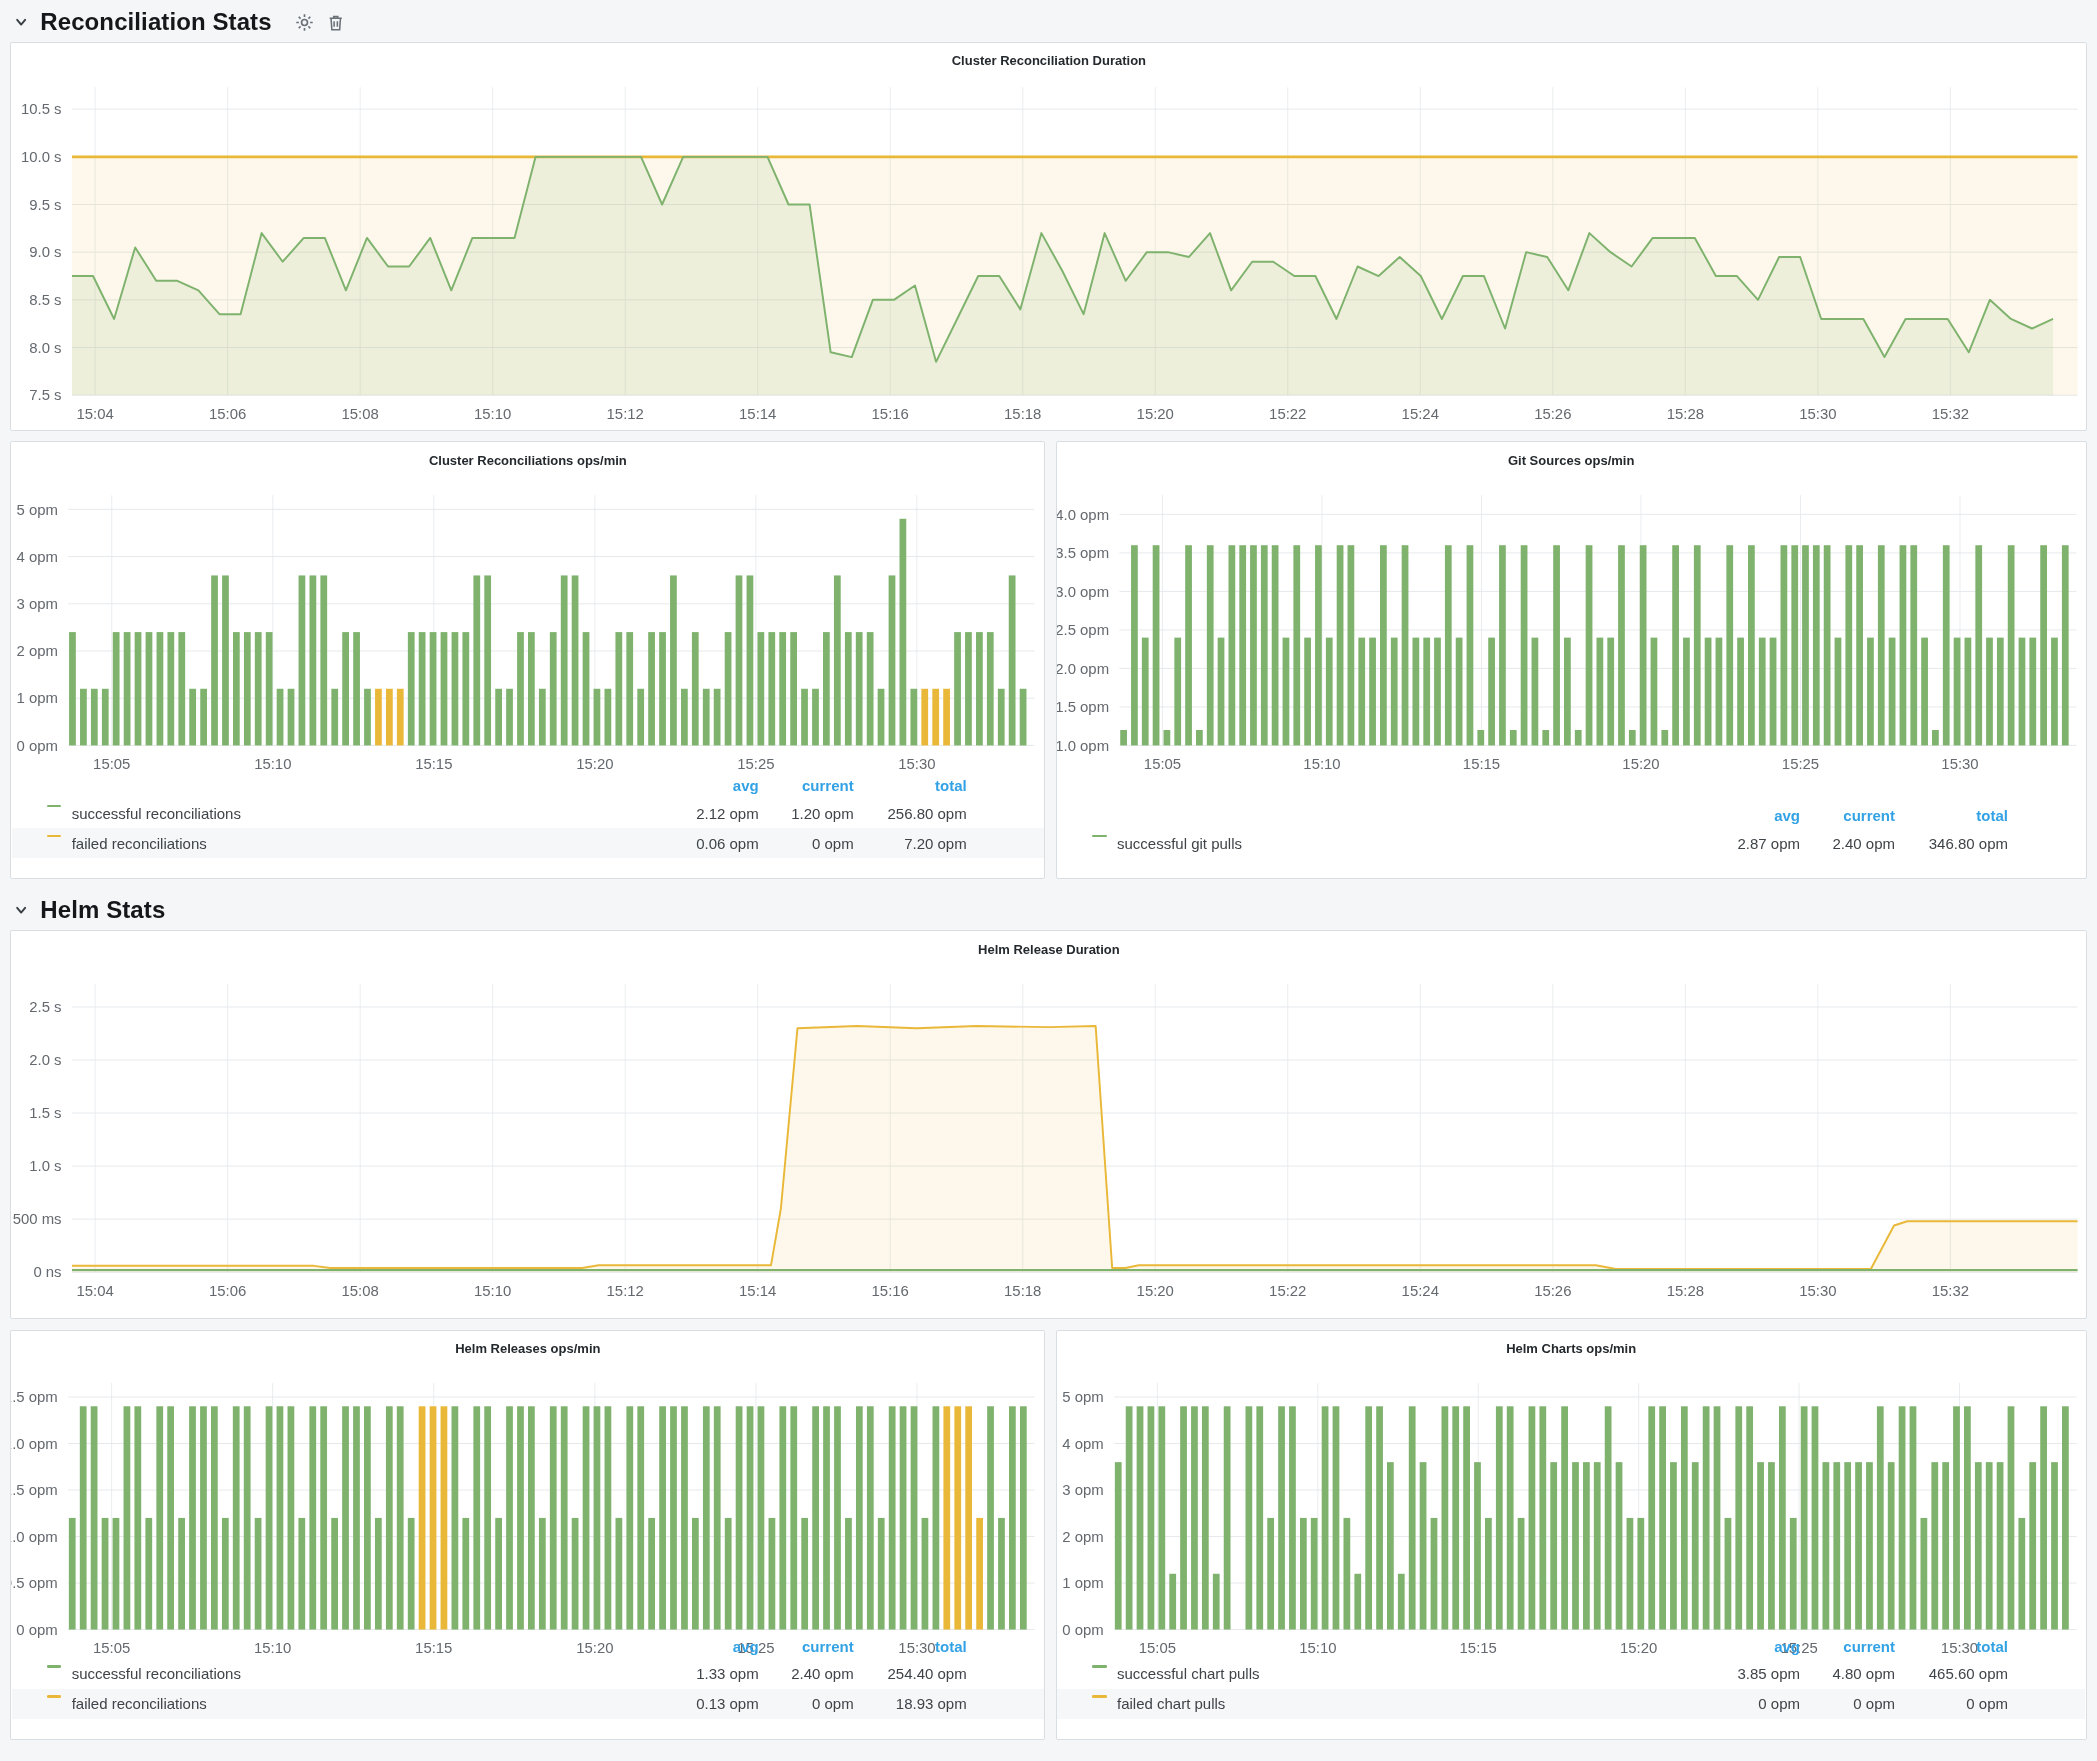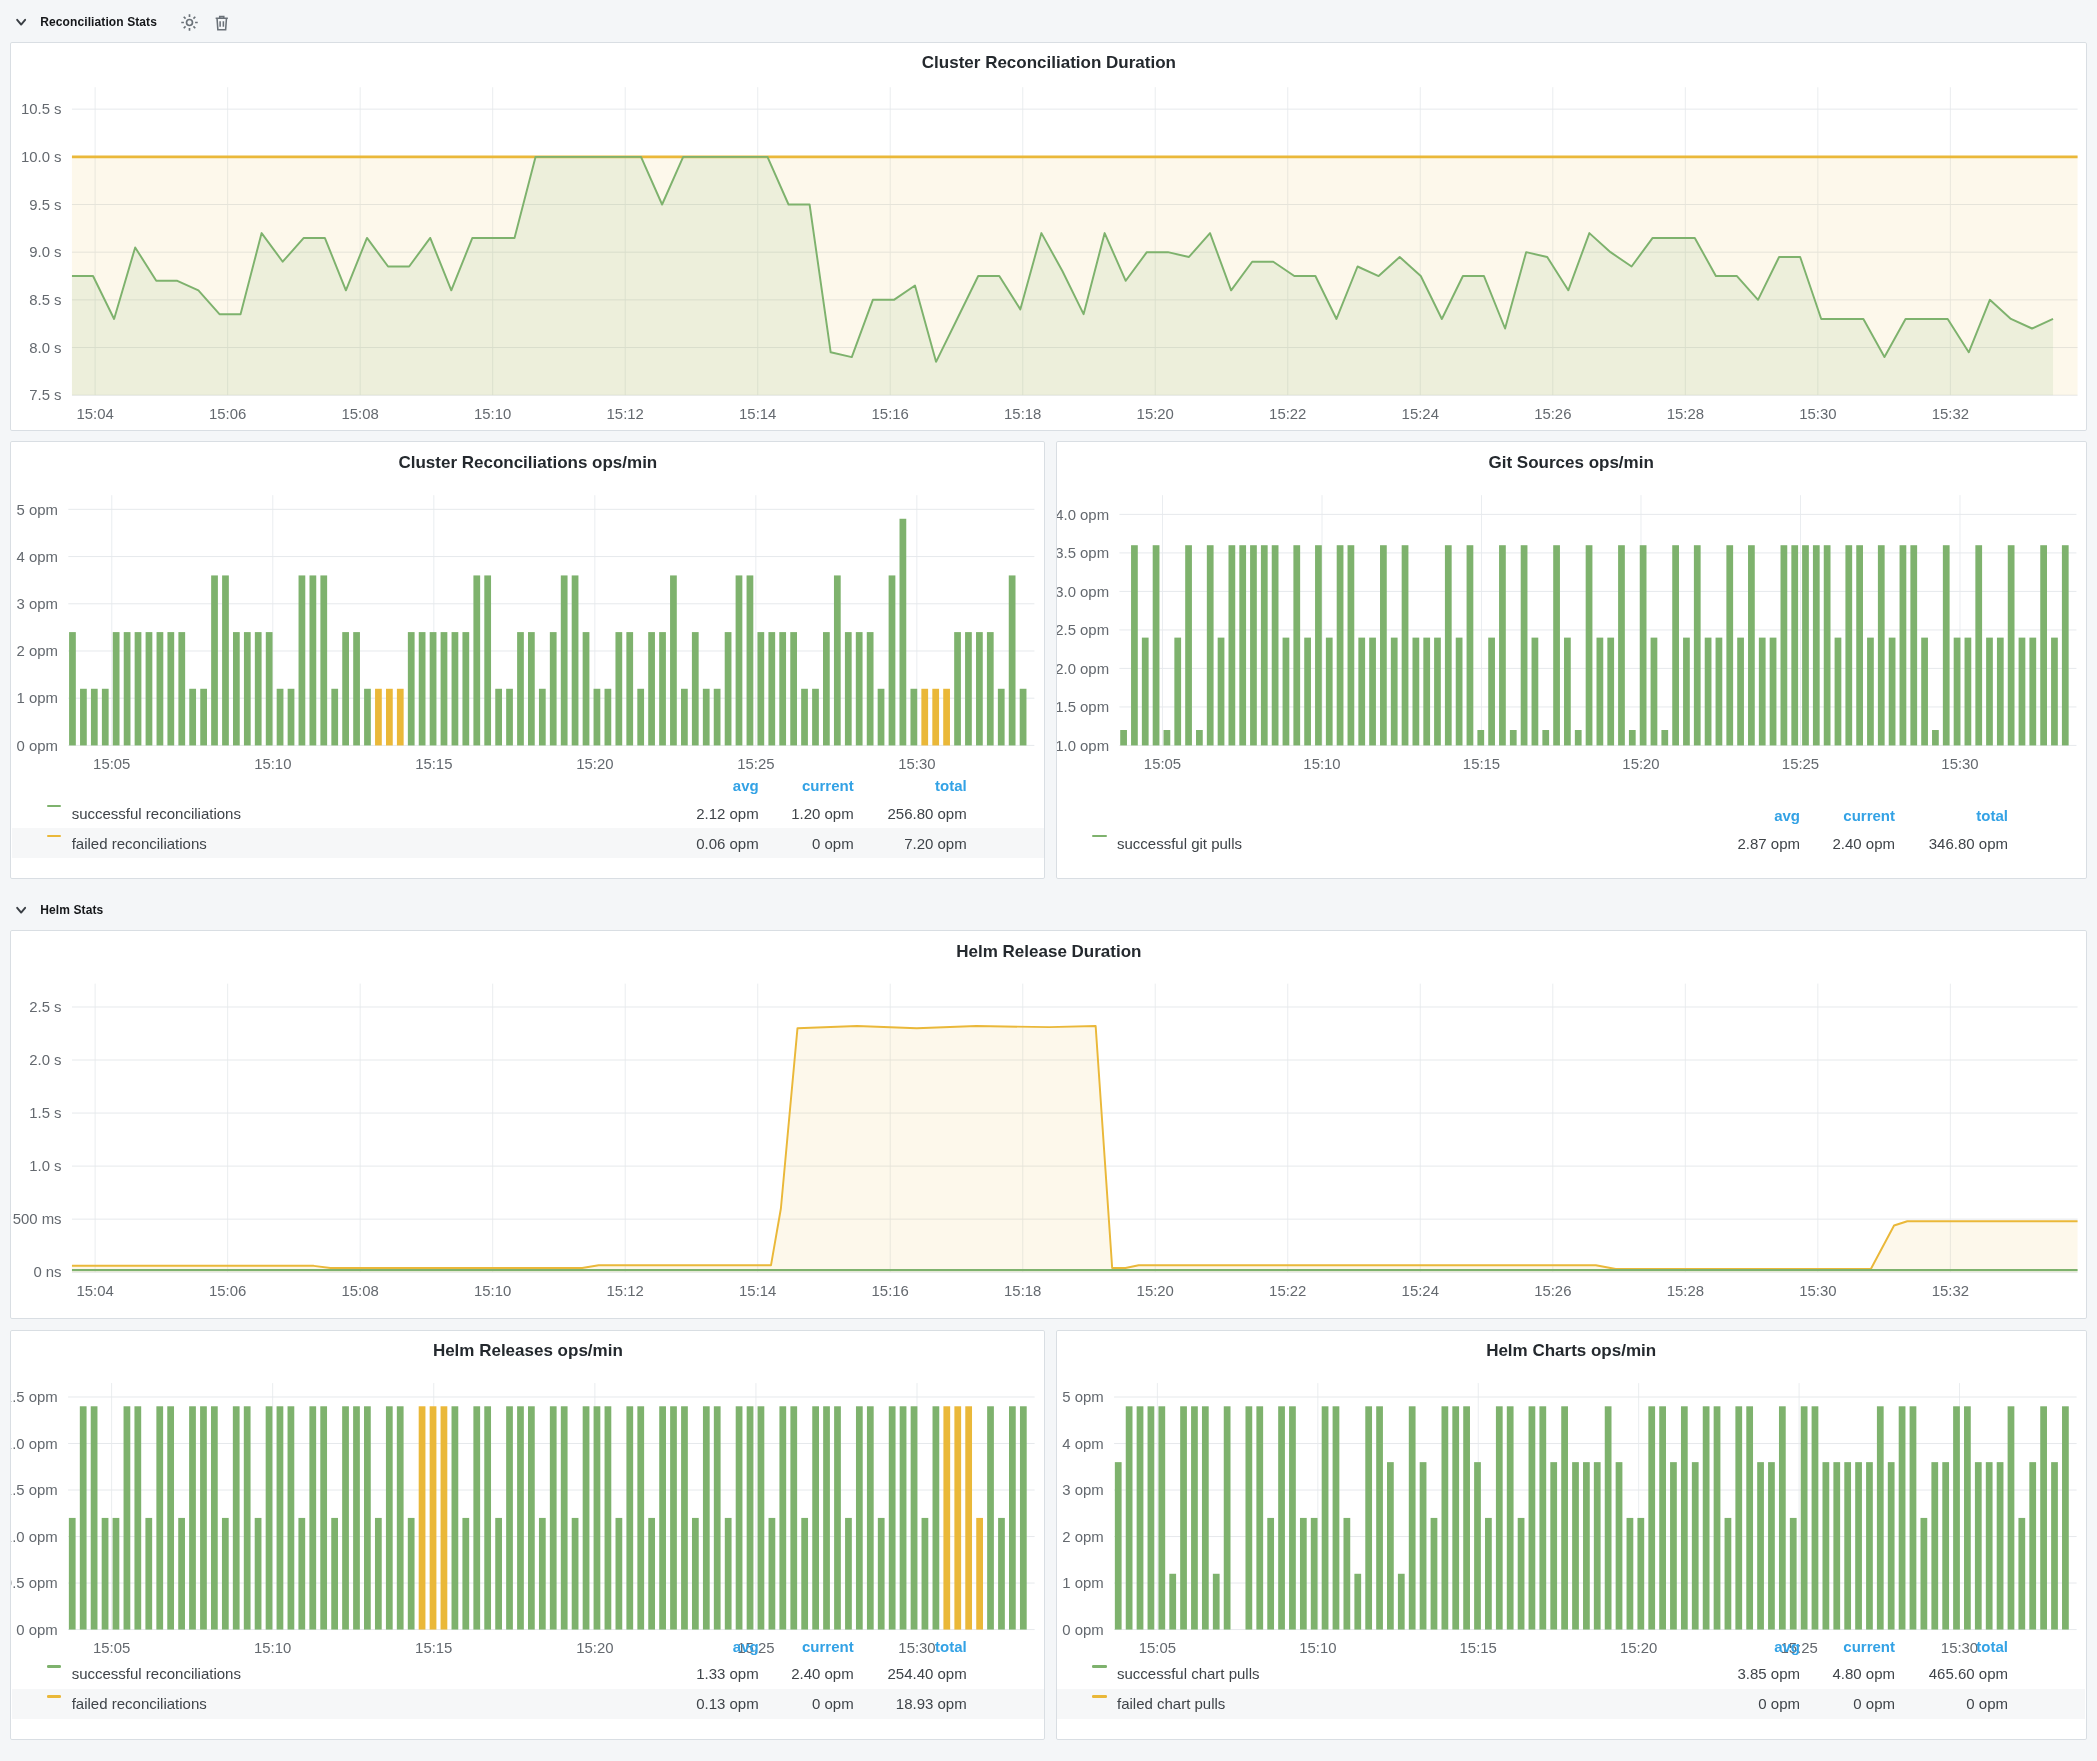--- a/index.html
+++ b/index.html
@@ -1,28 +1,28 @@
 <!DOCTYPE html>
 <html style="font-size:10.4px"><head>
 <meta charset="utf-8">
 <style>
   * { box-sizing: border-box; margin: 0; padding: 0; }
   html,body { width: 2097px; background:#f4f6f8; font-family:"Liberation Sans", sans-serif; }
   .page { width: 2097px; height: 1761px; position: relative; overflow: hidden; }
   .section-header { display:flex; align-items:center; gap:11.7px; padding:9px 0 6.5px 14.3px; height:42px; }
   .section-header.second { height:51px; padding-top:17px; }
-  .section-title { font-size:12px; font-weight:700; color:#15171a; letter-spacing:0.1px; }
+  .section-title { font-size:24px; font-weight:700; color:#15171a; letter-spacing:0.1px; }
   .hdr-icon { color:#6a7178; display:flex; align-items:center; }
   .hdr-icon.gear { margin-left:10.4px; }
   .chev { color:#3a3f45; display:flex; align-items:center; }
   .row { display:flex; gap:10.4px; padding:0 10.4px; }
   .panel { background:#ffffff; border:0.6px solid #d9dee3; border-radius:1.9px; position:relative; }
   .panel-full { margin:0 10.4px; width:2077px; height:389px; }
   .panel-title { position:absolute; top:10.4px; left:0; right:0; text-align:center;
-                 font-size:17px; font-weight:600; color:#24292e; z-index:2; }
+                 font-size:13px; font-weight:600; color:#24292e; z-index:2; }
   svg.chart { position:absolute; left:0; top:0; }
   svg text { font-family:"Liberation Sans", sans-serif; font-size:23px; fill:#64696f; }
   .legend { position:absolute; left:0.6px; right:0.6px; bottom:20px; z-index:3; font-size:15px; color:#3f4449; }
   .lrow { display:grid; grid-template-columns:1fr 104px 95px 113px; align-items:center;
           height:30px; padding:0 77px 0 35px; }
   .lrow.lhead { height:25px; }
   .lrow.shaded { background:#f6f7f8; }
   .lcol { text-align:right; color:#33a2e5; font-weight:600; cursor:pointer; }
   .lval { text-align:right; }
   .lname { display:flex; align-items:flex-start; gap:10.4px; cursor:pointer; }

